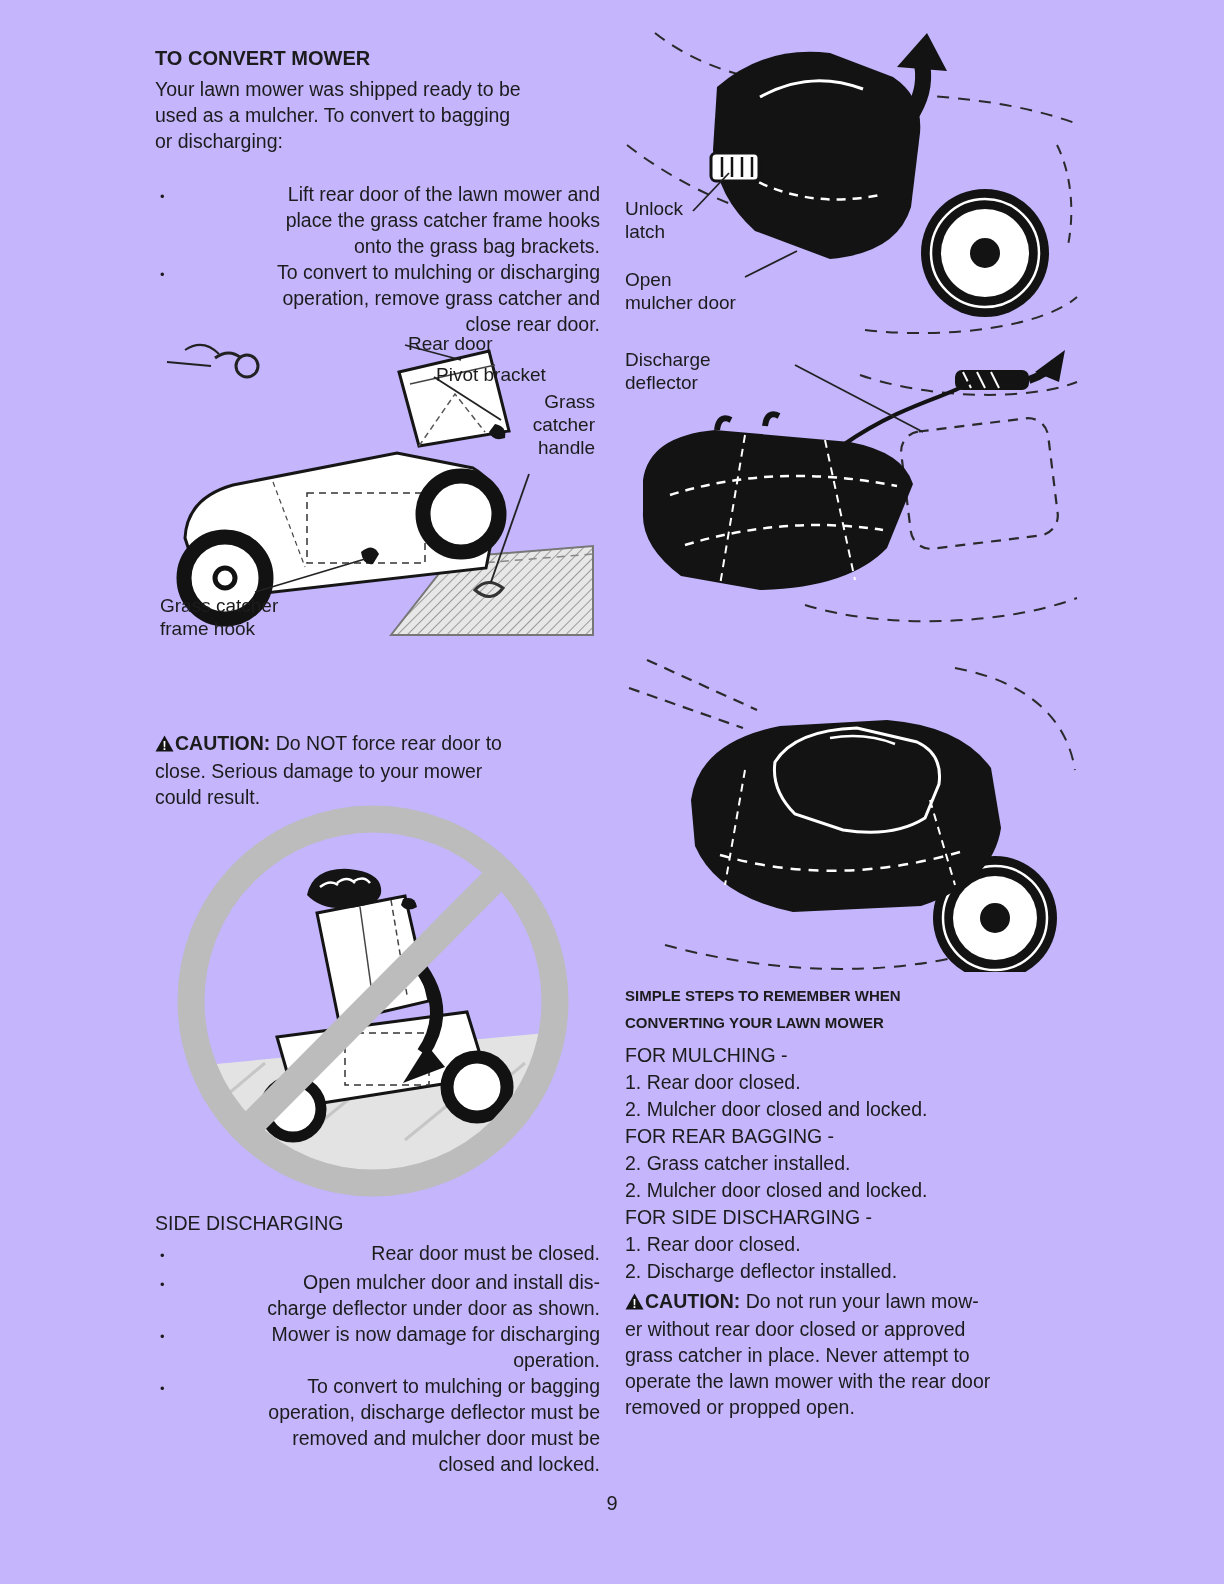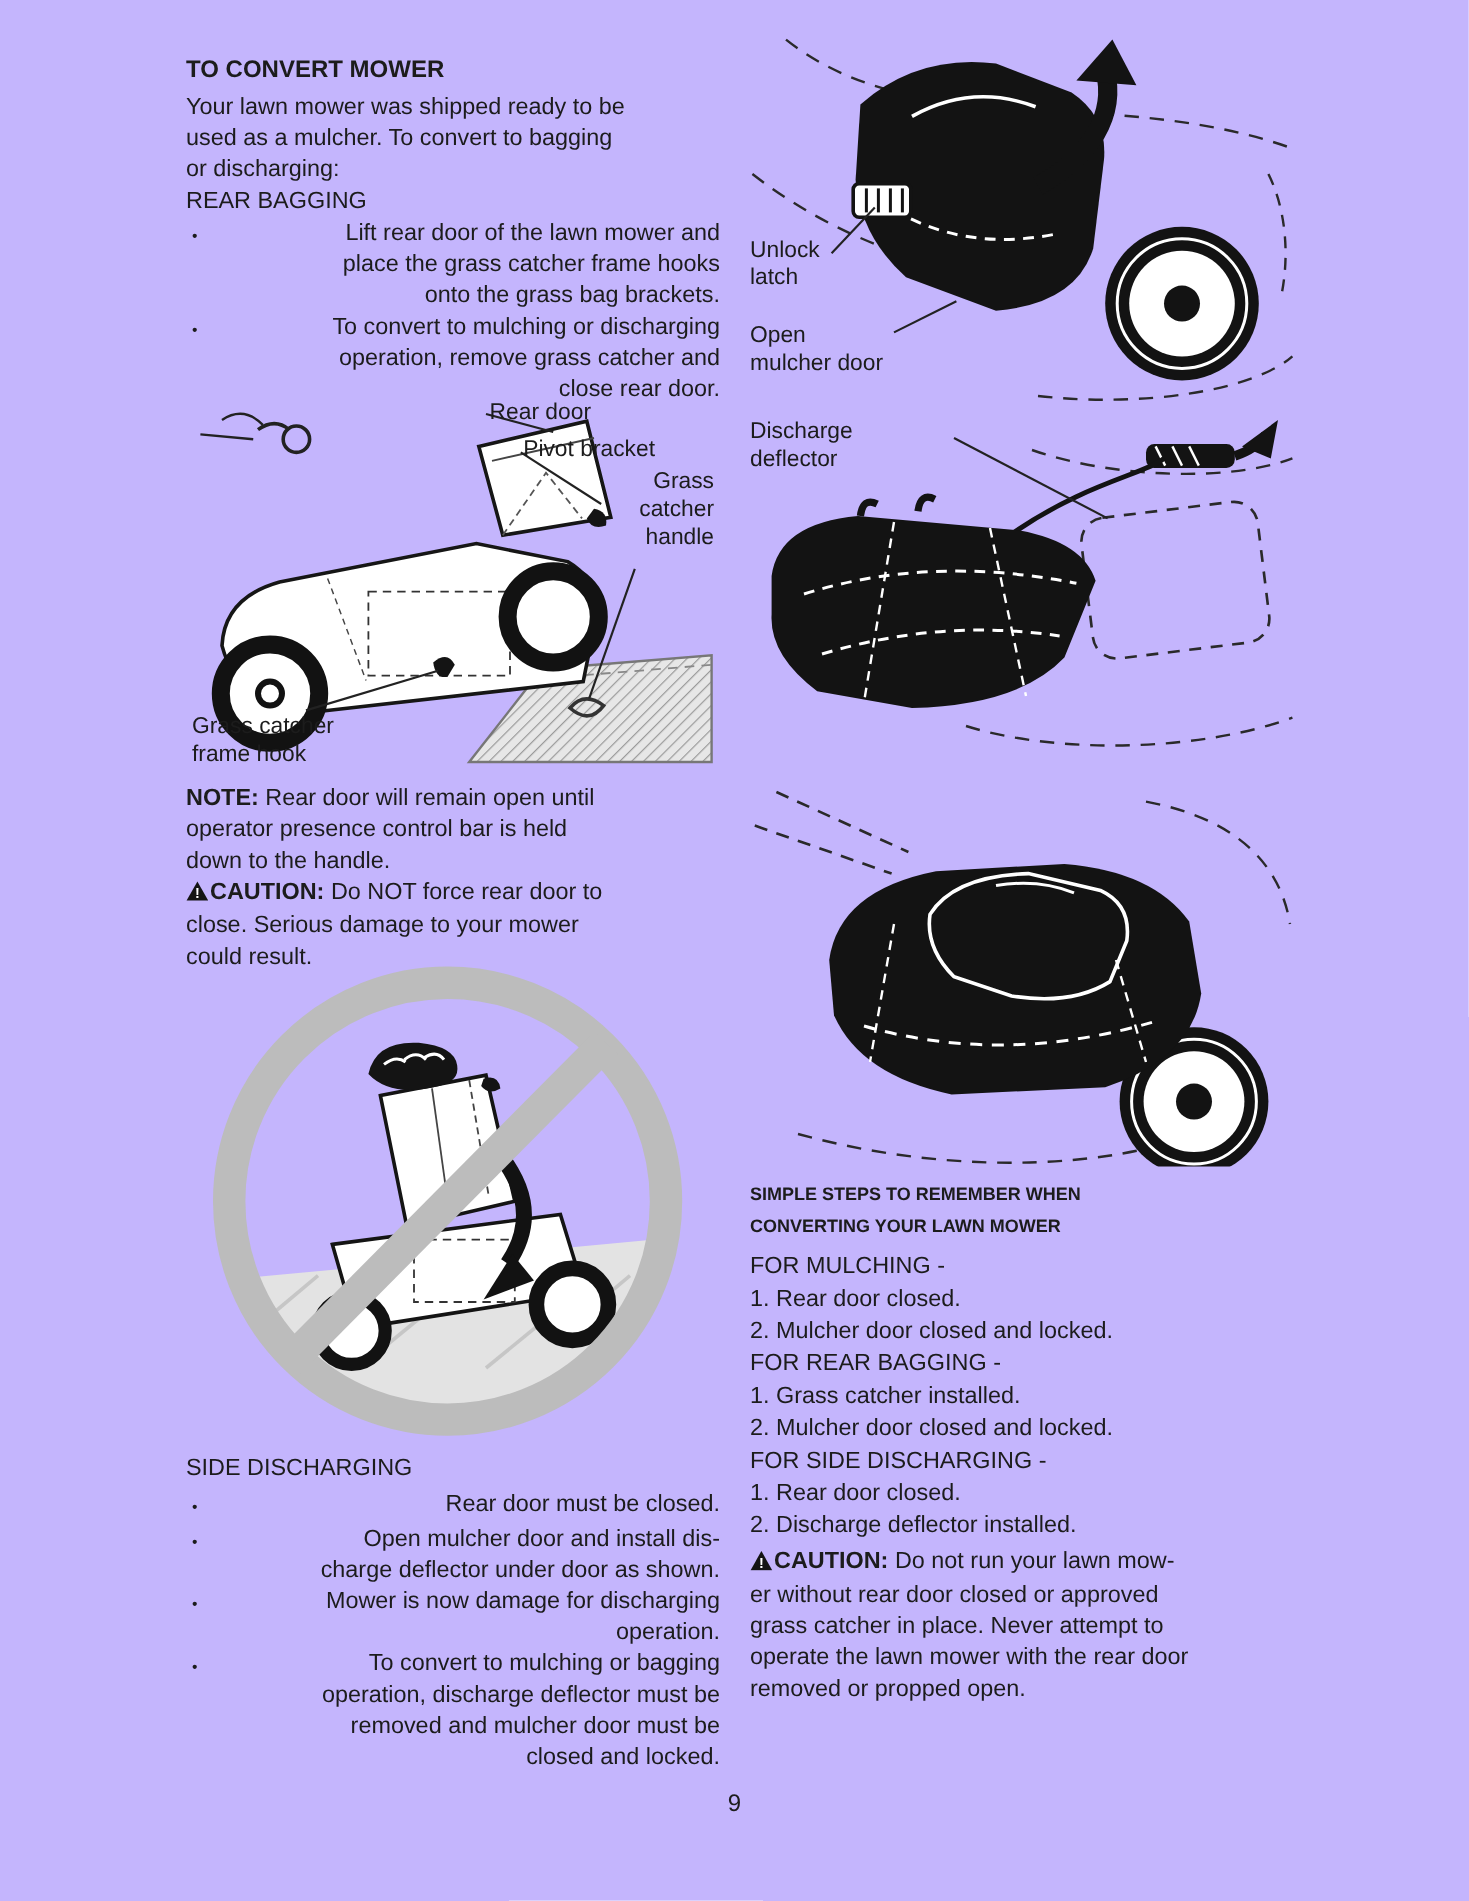--- a/index.html
+++ b/index.html
@@ -26,21 +26,20 @@
 <body>
 
 <div class="page">
 
   <h1 class="h1 abs" style="left:155px; top:45px; width:440px;">TO CONVERT MOWER</h1>
 
   <p class="body pre abs" style="left:155px; top:76px; width:445px;">Your lawn mower was shipped ready to be
 used as a mulcher.  To convert to bagging
 or discharging:</p>
 
-  <p class="caps abs" style="left:155px; top:154px; width:440px;">REAR BAGGING</p>
 
   <div class="abs" style="left:155px; top:181px; width:445px;">
     <div class="bullet body">
         <span class="dot">•</span>
         <span class="txt pre">Lift rear door of the lawn mower and
 place the grass catcher frame hooks
 onto the grass bag brackets.</span>
       </div>
     <div class="bullet body">
         <span class="dot">•</span>
@@ -83,23 +82,20 @@
     </svg>
     <div class="figlabel" style="left:253px; top:0px;">Rear door</div>
     <div class="figlabel" style="left:281px; top:31px;">Pivot bracket</div>
     <div class="figlabel" style="left:352px; top:58px; width:88px; text-align:right;">Grass
 catcher
 handle</div>
     <div class="figlabel" style="left:5px; top:262px;">Grass catcher
 frame hook</div>
   </div>
 
-  <p class="body pre abs" style="left:155px; top:652px; width:445px;"><b>NOTE:</b><span>  Rear door will remain open until
-operator presence control bar is held
-down to the handle.</span></p>
 
   <p class="body pre abs" style="left:155px; top:730px; width:445px;"><span class="cicon"><svg width="19" height="17" viewBox="0 0 19 17">
           <polygon points="9.5,0.5 18.5,16.5 0.5,16.5" fill="#141414"></polygon>
           <text x="9.5" y="14.5" text-anchor="middle" font-size="12" font-weight="bold" fill="#ffffff" font-family="Liberation Sans, sans-serif">!</text>
         </svg></span><b>CAUTION:</b><span>  Do NOT force rear door to
 close.  Serious damage to your mower
 could result.</span></p>
 
   <div class="abs" style="left:155px; top:795px; width:440px; height:415px;">
     <svg width="440" height="415" viewBox="0 0 440 415">
@@ -233,21 +229,21 @@
   </div>
 
   <h2 class="h2 abs pre" style="left:625px; top:982px; width:460px;">SIMPLE STEPS TO REMEMBER WHEN
 CONVERTING YOUR LAWN MOWER</h2>
 
   <div class="steps abs" style="left:625px; top:1042px; width:460px;">
     <p>FOR MULCHING -</p>
     <p>1.  Rear door closed.</p>
     <p>2.  Mulcher door closed and locked.</p>
     <p>FOR REAR BAGGING -</p>
-    <p>1.  Grass catcher installed.</p>
+    <p>2.  Grass catcher installed.</p>
     <p>2.  Mulcher door closed and locked.</p>
     <p>FOR SIDE DISCHARGING -</p>
     <p>1.  Rear door closed.</p>
     <p>2.  Discharge deflector installed.</p>
   </div>
 
   <p class="body pre abs" style="left:625px; top:1288px; width:460px;"><span class="cicon"><svg width="19" height="17" viewBox="0 0 19 17">
           <polygon points="9.5,0.5 18.5,16.5 0.5,16.5" fill="#141414"></polygon>
           <text x="9.5" y="14.5" text-anchor="middle" font-size="12" font-weight="bold" fill="#ffffff" font-family="Liberation Sans, sans-serif">!</text>
         </svg></span><b>CAUTION:</b><span>  Do not run your lawn mow-

